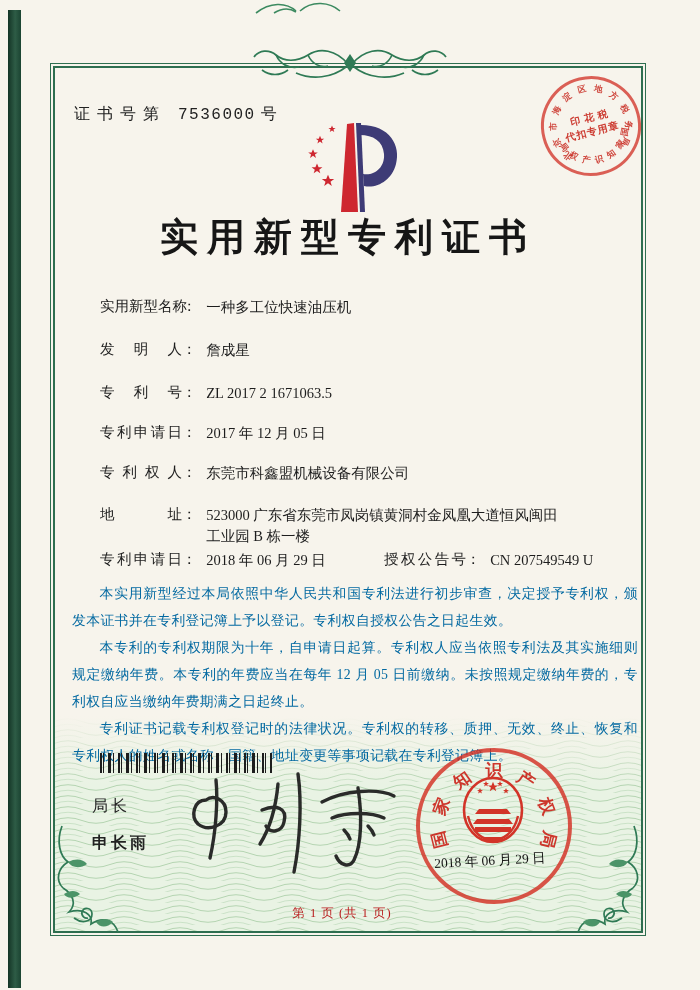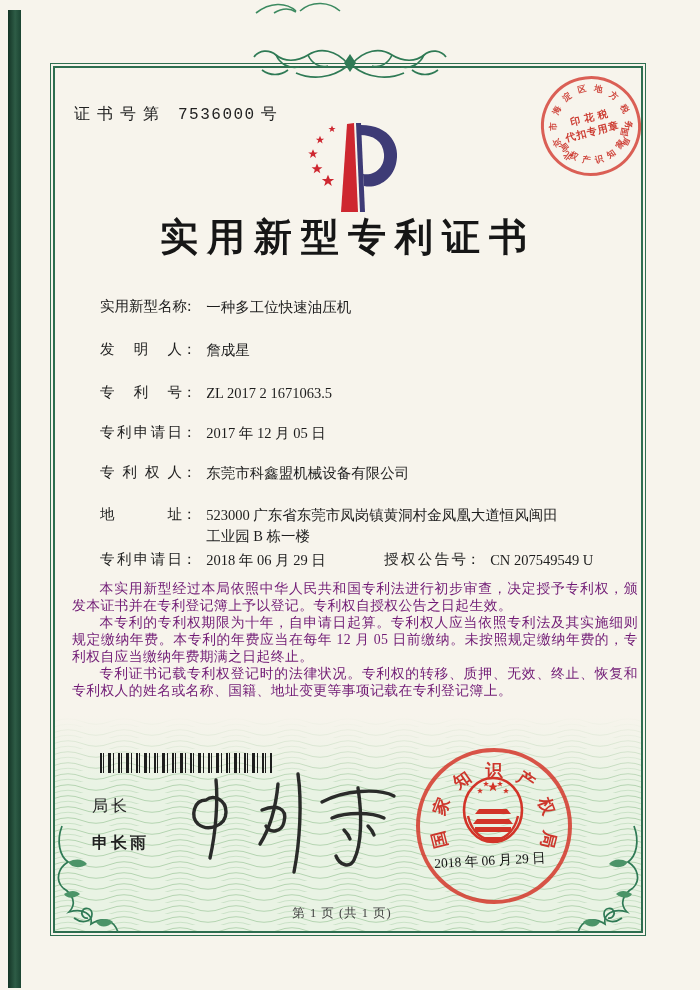--- a/index.html
+++ b/index.html
@@ -25,37 +25,37 @@
          letter-spacing:9px;color:#161616;}
 
   .f-row{left:100px;font-size:14.5px;white-space:nowrap;color:#1d1d1d;}
   .f-label{display:inline-block;width:82px;text-align:justify;text-align-last:justify;vertical-align:top;}
   .f-colon{display:inline-block;vertical-align:top;}
   .f-value{display:inline-block;margin-left:6px;vertical-align:top;white-space:normal;width:430px;line-height:21px;}
   .f-value.short{width:auto;}
   .row7r{left:384px;top:550px;}
   .row7r .f-value{width:auto;}
 
-  .bodytext{left:72px;top:580px;width:566px;font-size:13.8px;line-height:17px;
-            letter-spacing:.4px;color:#701a75;text-align:justify;}
+  .bodytext{left:72px;top:580px;width:566px;font-size:13.8px;line-height:27px;
+            letter-spacing:.4px;color:#0369a1;text-align:justify;}
   .bodytext p{margin:0;text-indent:2em;}
 
   .barcode{left:100px;top:753px;width:172px;height:20px;
     background:repeating-linear-gradient(90deg,
       #1d1d1d 0 2px,rgba(0,0,0,0) 2px 3px,
       #1d1d1d 3px 4px,rgba(0,0,0,0) 4px 8px,
       #1d1d1d 8px 11px,rgba(0,0,0,0) 11px 13px,
       #1d1d1d 13px 14px,rgba(0,0,0,0) 14px 18px);}
 
   .director{left:92px;top:796px;font-family:"Liberation Sans","DejaVu Sans",sans-serif;
             font-size:16px;font-weight:500;letter-spacing:3px;color:#222;z-index:2;}
   .director-name{left:92px;top:833px;font-weight:bold;}
 
   .footer{left:50px;top:905px;width:584px;text-align:center;font-size:12.5px;
-          letter-spacing:1px;color:#404040;z-index:2;}
+          letter-spacing:1px;color:#b91c1c;z-index:2;}
 
   
   .seal{border-radius:50%;z-index:3;}
   .seal .arc{position:absolute;inset:0;}
   .seal .arc span{font-weight:bold;}
   .office-seal{left:416px;top:748px;width:148px;height:148px;border:4px solid rgba(211,48,35,.82);}
   .office-seal .arc span{font-size:17px;color:rgba(203,38,28,.92);font-family:"Liberation Serif",serif;}
   .seal-date{left:416px;top:852px;width:148px;text-align:center;font-size:13.5px;color:#131313;
              transform:rotate(-3deg);z-index:4;white-space:nowrap;}
   .tax-seal{left:541px;top:76px;width:94px;height:94px;border:3px solid rgba(208,45,35,.75);

